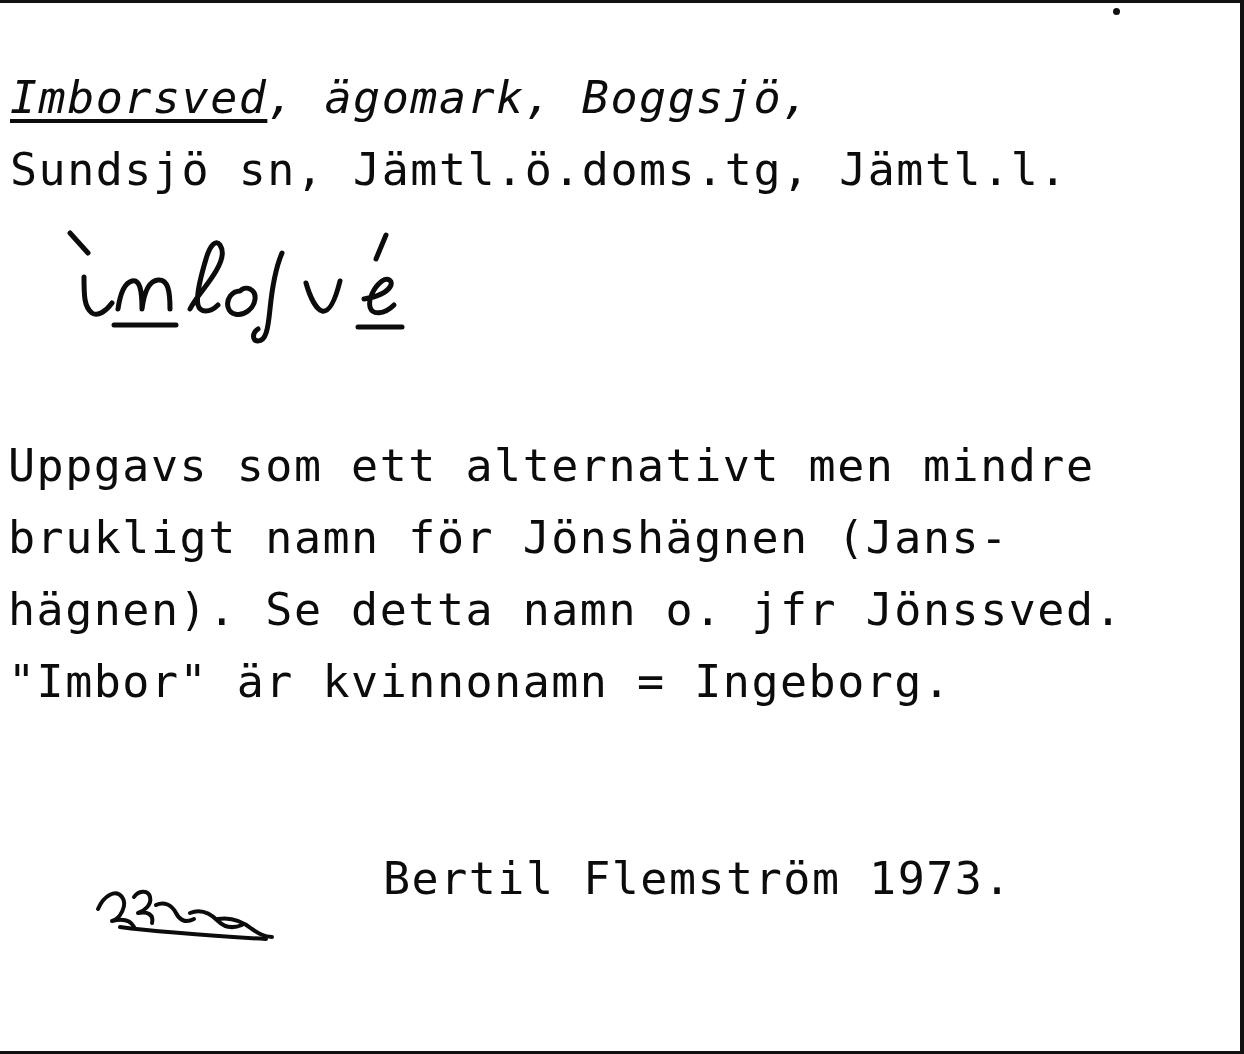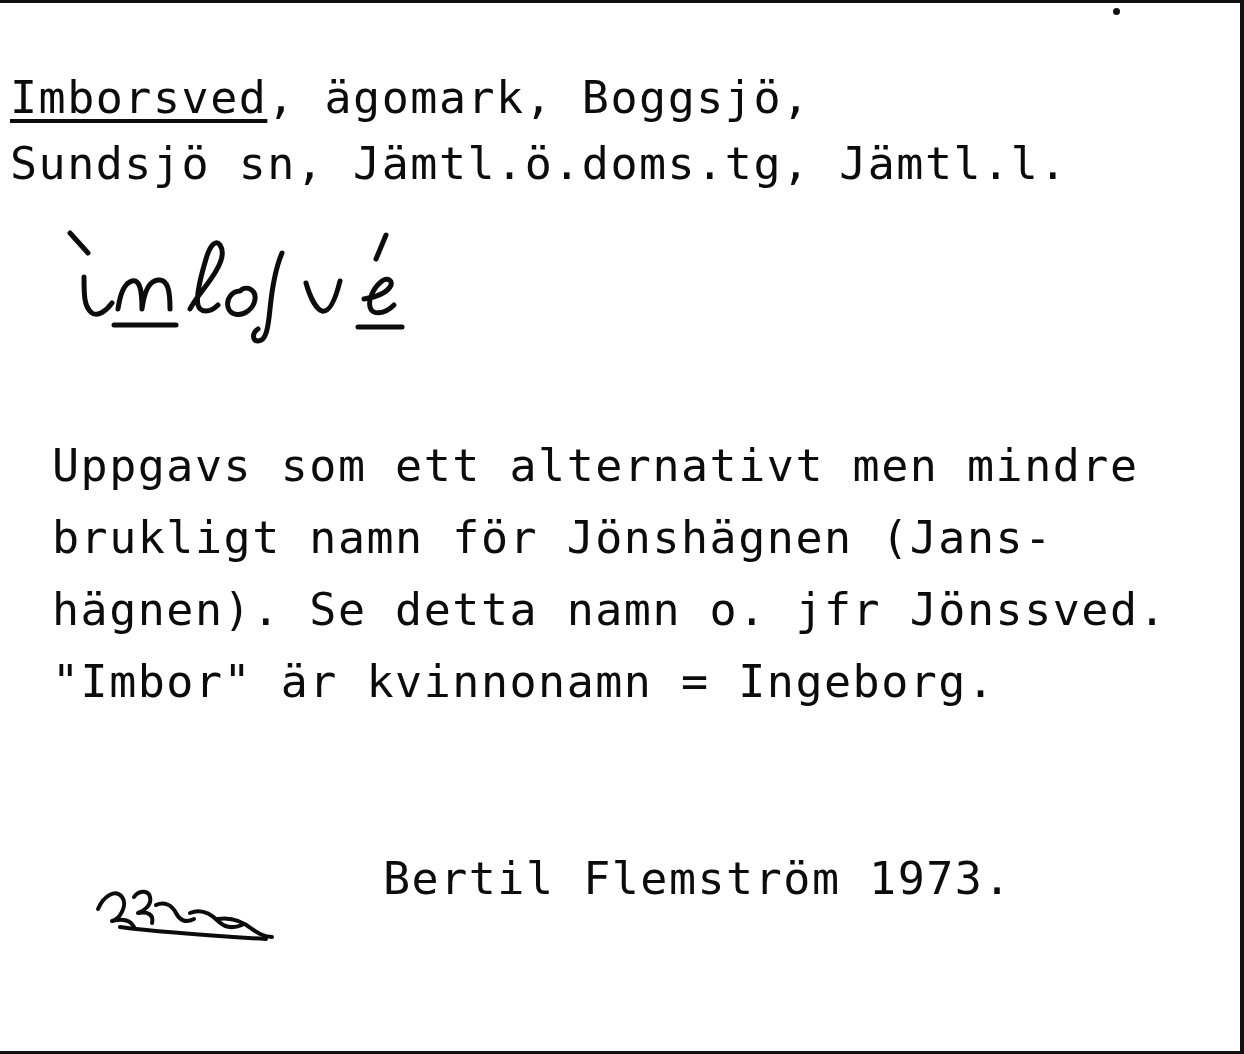--- a/index.html
+++ b/index.html
@@ -47,34 +47,34 @@
     white-space: pre;
     font-family: "DejaVu Sans Mono", "Liberation Mono", monospace;
     font-size: 45px;
     line-height: 72px;
     letter-spacing: 1.5px;
     color: #0c0c0c;
   }
   #headword-line {
     left: 10px;
     top: 62px;
+    font-style: italic;
   }
   #headword {
     text-decoration: underline;
     text-underline-offset: 6px;
   }
   #place-line {
     left: 10px;
-    top: 128px;
+    top: 134px;
   }
   #body-block {
     left: 8px;
     top: 430px;
     line-height: 72px;
-    margin-left: 44px;
   }
   #signature-line {
     left: 383px;
     top: 843px;
   }
 
   
   #phonetic {
     position: absolute;
     left: 40px;

